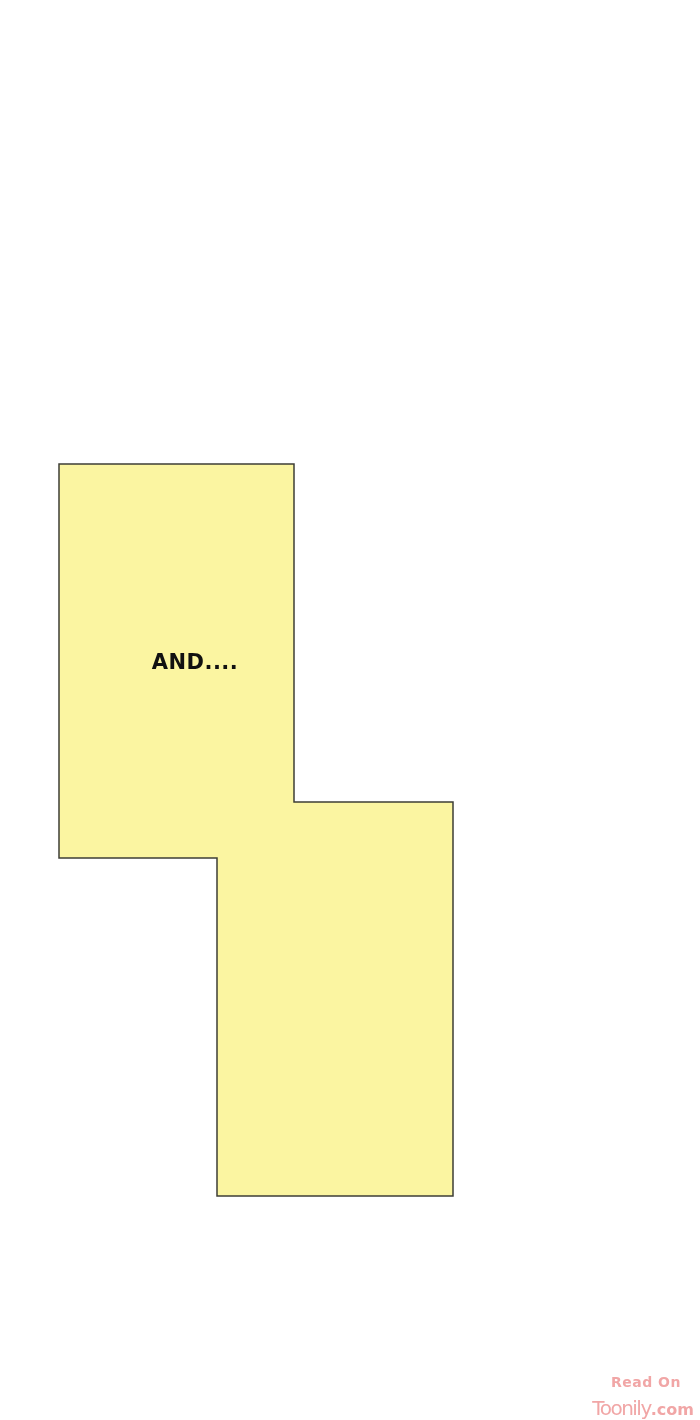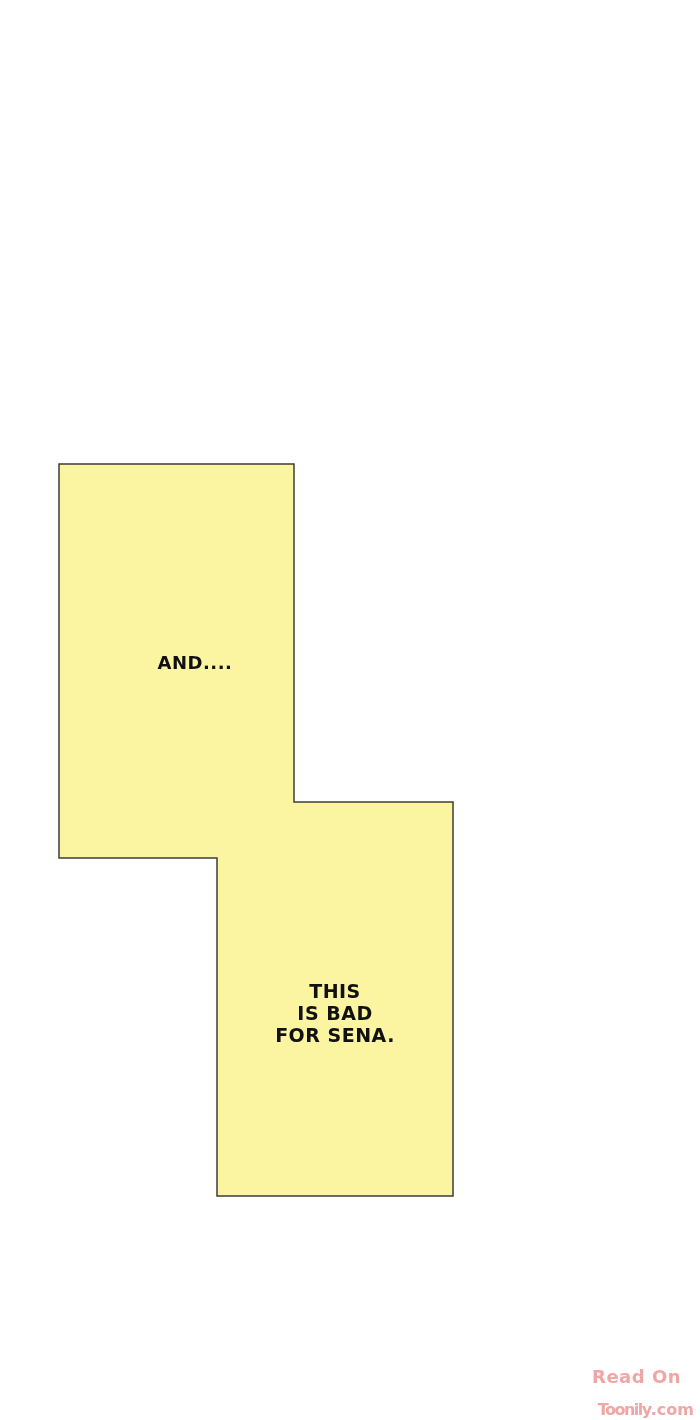--- a/index.html
+++ b/index.html
@@ -31,72 +31,67 @@
     position: absolute;
     text-align: center;
     color: #111111;
     font-weight: bold;
     letter-spacing: 0.5px;
   }
   .and-text {
     left: 59px;
     top: 652px;
     width: 272px;
-    font-size: 18px;
+    font-size: 21px;
     line-height: 21px;
   }
   .bad-text {
     left: 217px;
     top: 980px;
     width: 236px;
     font-size: 19px;
     line-height: 22px;
   }
   .watermark {
     position: absolute;
     right: 6px;
     bottom: 2px;
     text-align: right;
     color: #f1a6a6;
     line-height: 1;
   }
   .watermark .read-on {
-    font-size: 18px;
+    font-size: 14px;
     font-weight: bold;
     letter-spacing: 0.5px;
     margin-right: 13px;
-    margin-bottom: 16px;
+    margin-bottom: 9px;
   }
   .watermark .brand {
-    font-size: 16px;
-    font-weight: bold;
+    font-size: 20px;
+    font-weight: normal;
     letter-spacing: -1.5px;
   }
   .watermark .suffix {
     font-size: 16px;
     font-weight: bold;
     letter-spacing: 0;
   }
 </style>
 </head>
 <body>
 
 <div class="canvas">
 
   <svg class="panel-svg" viewBox="0 0 700 1420" xmlns="http://www.w3.org/2000/svg">
     <polygon points="59,464 294,464 294,802 453,802 453,1196 217,1196 217,858 59,858" fill="#fbf5a1" stroke="#3e3e36"></polygon>
   </svg>
 
   <div class="bubble-text and-text">AND....</div>
 
-  <div class="bubble-text bad-text">
-    <span>THIS</span><br>
-    <span>IS BAD</span><br>
-    <span>FOR SENA.</span>
-  </div>
 
   <div class="watermark">
     <div class="read-on">Read On</div>
     <div class="brand-line">
       <span class="brand">Toonily</span><span class="suffix">.com</span>
     </div>
   </div>
 
 </div>
 

